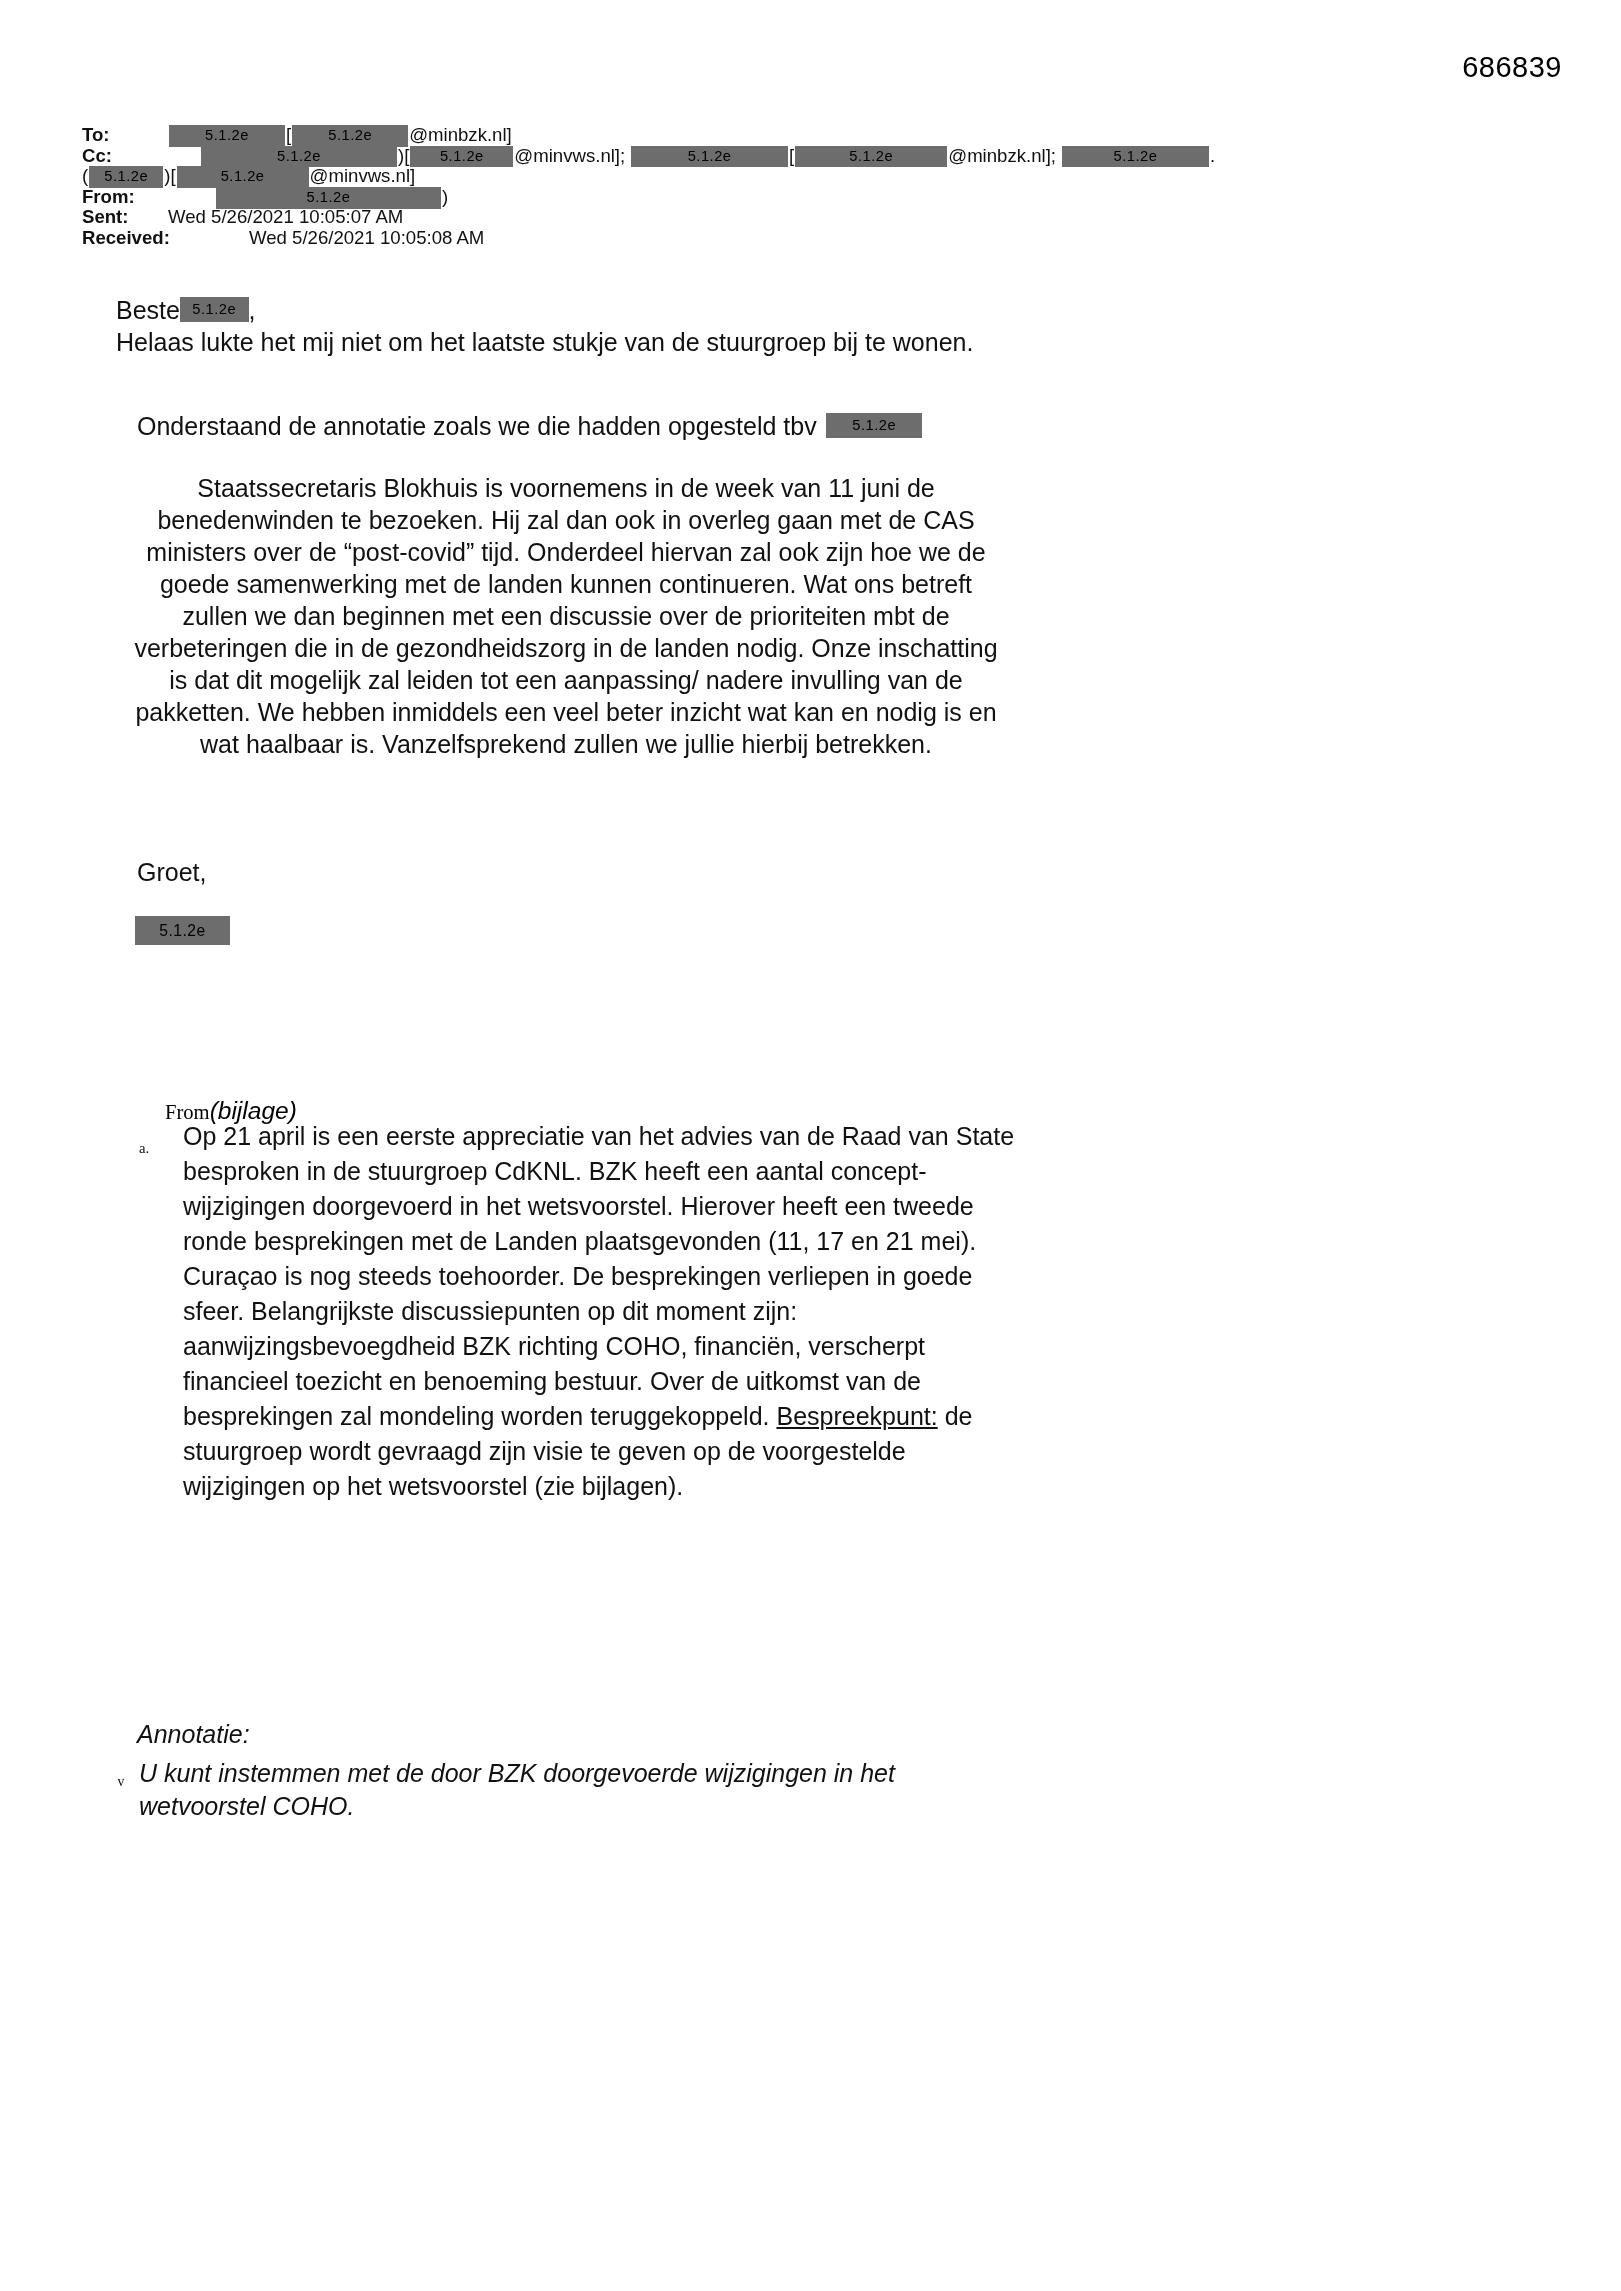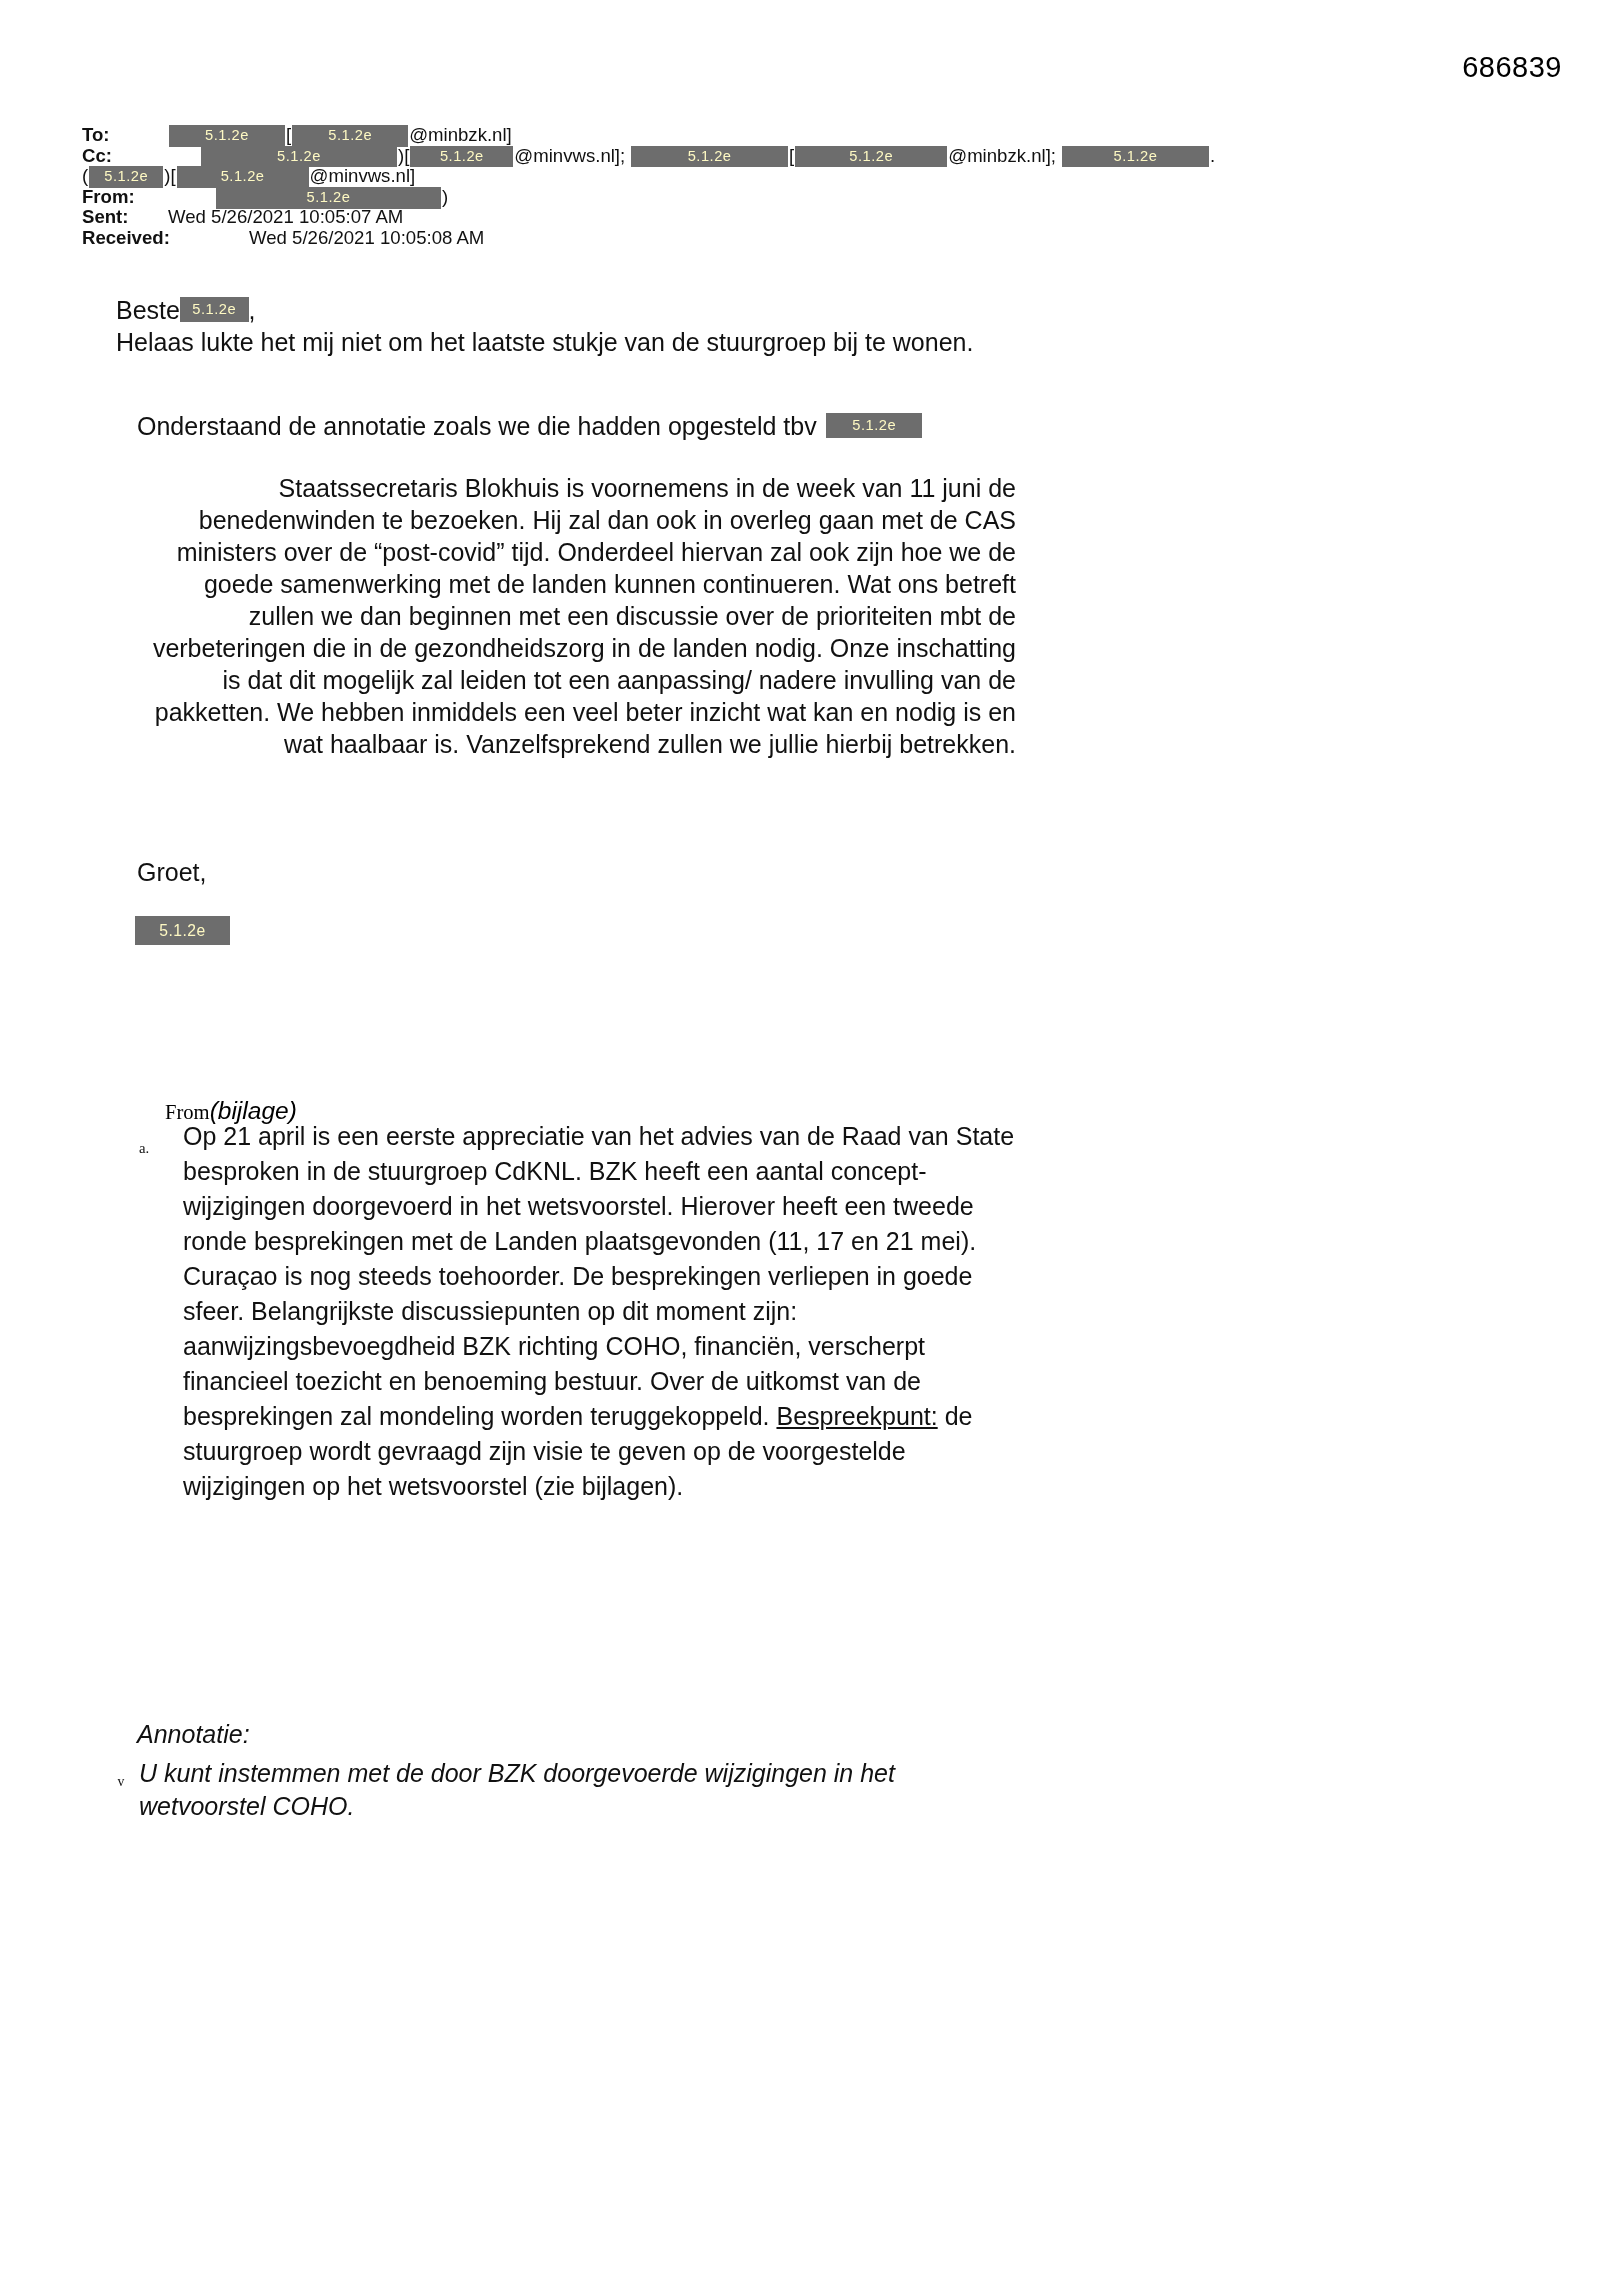--- a/index.html
+++ b/index.html
@@ -27,21 +27,21 @@
     font-family: "Liberation Sans", sans-serif;
     font-size: 29px;
     letter-spacing: 0.5px;
     color: #000;
   }
 
   
   .redact {
     display: inline-block;
     background: #6d6d6d;
-    color: #fef9c3;
+    color: #000000;
     font-family: "Liberation Sans", sans-serif;
     text-align: center;
     vertical-align: middle;
     line-height: 1.35;
     letter-spacing: 0.5px;
     white-space: nowrap;
   }
   .redact.hdr {
     font-size: 14.7px;
     height: 21.6px;
@@ -102,24 +102,24 @@
   }
   .greet .line2 { display: block; }
 
   .para-annotatie {
     left: 137px;
     top: 410px;
     width: 980px;
   }
 
   .para-main {
-    left: 144px;
+    left: 130px;
     top: 472px;
     width: 872px;
-    text-align: right;
+    text-align: center;
   }
 
   .groet {
     left: 137px;
     top: 856px;
   }
 
   .sig-redact {
     position: absolute;
     left: 135px;

